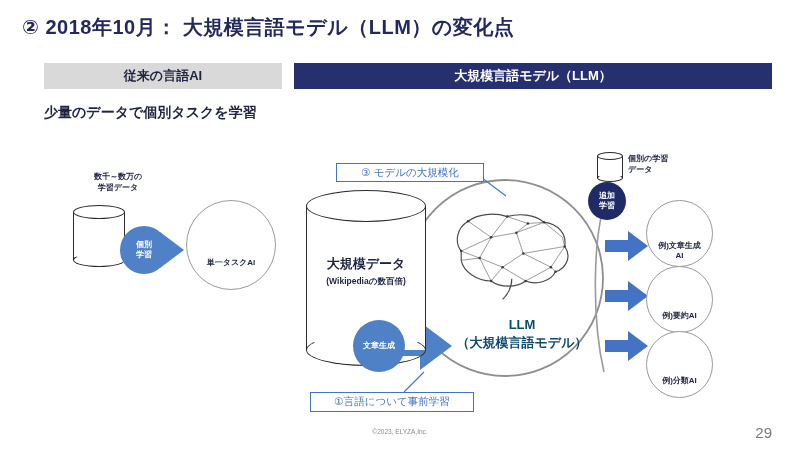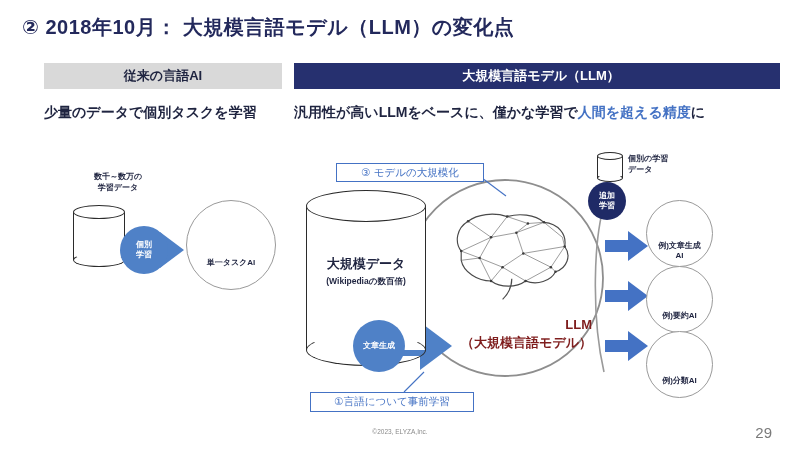--- a/index.html
+++ b/index.html
@@ -45,21 +45,20 @@
     width: 238px;
     background: #d9d9d9;
     color: #1f2440;
   }
   #bar-llm {
     left: 294px;
     top: 63px;
     width: 478px;
     background: #26306f;
     color: #ffffff;
-    padding-left: 8px;
   }
 
   
   .lead {
     position: absolute;
     font-size: 14px;
     font-weight: bold;
     white-space: nowrap;
     color: #1f2440;
     text-align: center;
@@ -150,24 +149,24 @@
     align-items: center;
     justify-content: center;
   }
 
   
   #llm-label {
     position: absolute;
     left: 452px;
     top: 316px;
     width: 140px;
-    text-align: right;
+    text-align: center;
     font-size: 13px;
     font-weight: bold;
-    color: #7f1d1d;
+    color: #0c4a6e;
     line-height: 1.35;
     white-space: pre-line;
     z-index: 4;
   }
 
   
   #bigdata-label {
     position: absolute;
     left: 306px;
     top: 255px;
@@ -207,23 +206,20 @@
 <body>
 
 <div id="slide">
 
   <div id="slide-title">② 2018年10月： 大規模言語モデル（LLM）の変化点</div>
 
   <div class="section-bar" id="bar-legacy">従来の言語AI</div>
   <div class="section-bar" id="bar-llm">大規模言語モデル（LLM）</div>
 
   <div class="lead" id="lead-legacy">少量のデータで個別タスクを学習</div>
-  <div class="lead" id="lead-llm">
-    <span>汎用性が高いLLMをベースに、僅かな学習で</span><span class="hl">人間を超える精度</span><span>に</span>
-  </div>
 
   <svg class="layer" viewBox="0 0 800 450">
     <defs>
 
       <g id="brain-wire">
         <path d="M8,34 C2,26 4,14 14,8 C22,2 36,0 48,4 C58,1 72,2 80,9
                  C92,10 100,19 98,30 C104,38 100,49 90,52 C86,60 74,64 64,60
                  C56,66 42,66 34,60 C22,60 10,52 8,42 Z" fill="#ffffff" stroke="#4a4a4a" stroke-width="1"></path>
         <g stroke="#5a5a5a" stroke-width="0.55" fill="none" opacity="0.95">
           <path d="M14,8 L34,22 L8,34 M34,22 L48,4 M34,22 L56,18 M56,18 L80,9

